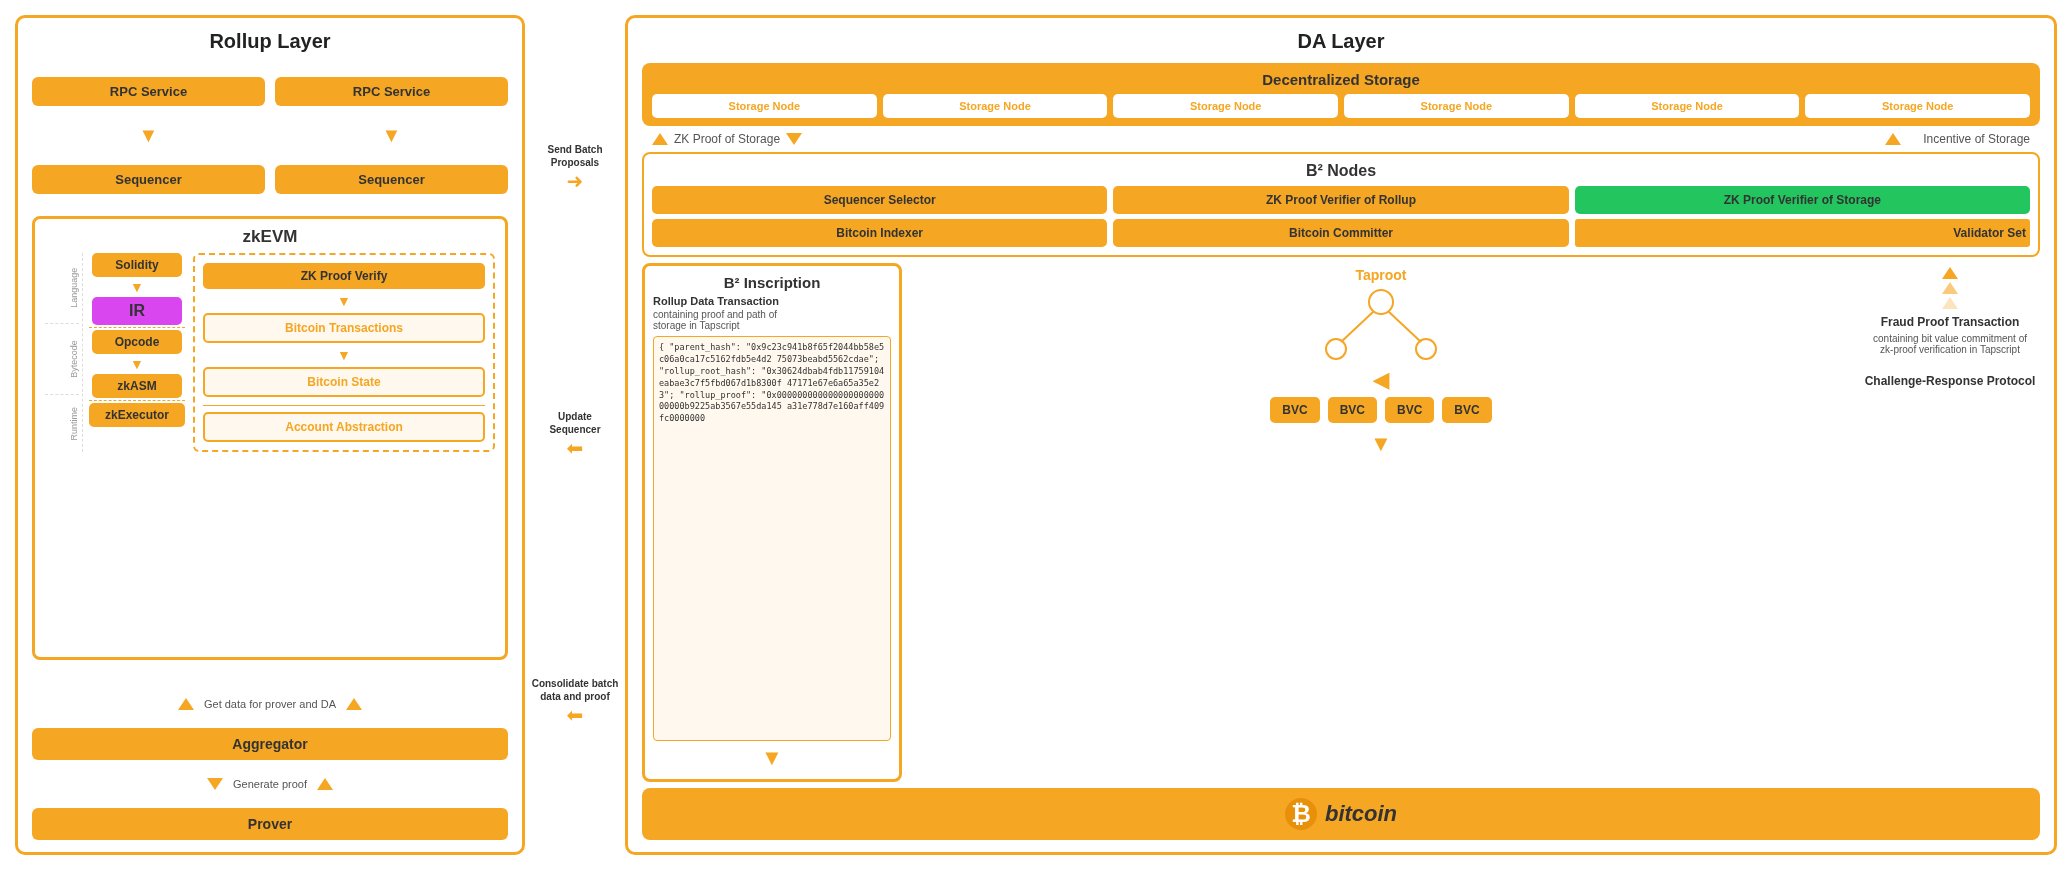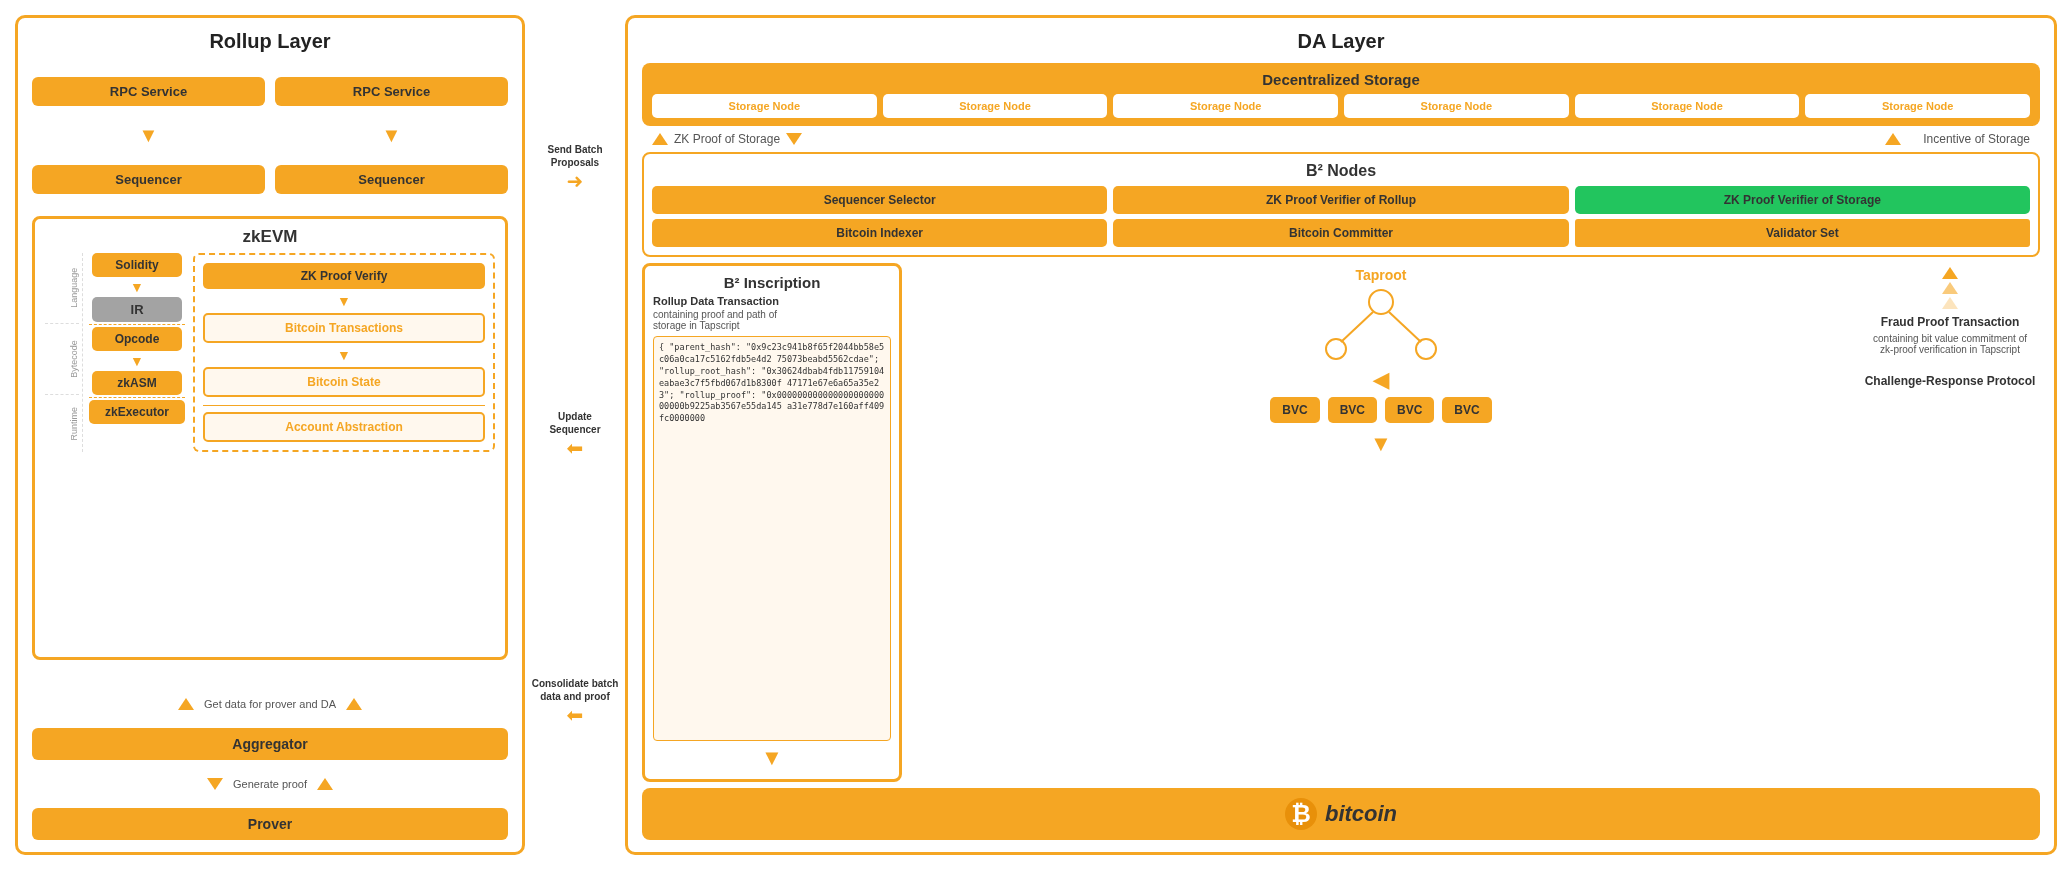--- a/index.html
+++ b/index.html
@@ -47,21 +47,21 @@
             <div style="writing-mode:vertical-lr; transform:rotate(180deg); flex:1; text-align:center; font-size:9px; padding:4px 0;">Language</div>
             <div style="border-top:1px dashed #ddd;"></div>
             <div style="writing-mode:vertical-lr; transform:rotate(180deg); flex:1; text-align:center; font-size:9px; padding:4px 0;">Bytecode</div>
             <div style="border-top:1px dashed #ddd;"></div>
             <div style="writing-mode:vertical-lr; transform:rotate(180deg); flex:0.8; text-align:center; font-size:9px; padding:4px 0;">Runtime</div>
           </div>
 
           <div style="display:flex; flex-direction:column; align-items:center; gap:2px; padding-left:6px;">
             <div style="background:#F5A623; border-radius:5px; padding:5px 16px; font-size:12px; font-weight:bold; color:#333; text-align:center; min-width:90px;">Solidity</div>
             <div style="color:#F5A623; font-size:14px;">▼</div>
-            <div style="background:#a3a3a3; border-radius:5px; padding:5px 16px; font-size:13px; font-weight:bold; color:#333; text-align:center; min-width:90px;">IR</div>
+            <div style="background:#d946ef; border-radius:5px; padding:5px 16px; font-size:16px; font-weight:bold; color:#333; text-align:center; min-width:90px;">IR</div>
             <div style="border-top:1px dashed #F5A623; width:100%;"></div>
             <div style="background:#F5A623; border-radius:5px; padding:5px 16px; font-size:12px; font-weight:bold; color:#333; text-align:center; min-width:90px;">Opcode</div>
             <div style="color:#F5A623; font-size:14px;">▼</div>
             <div style="background:#F5A623; border-radius:5px; padding:5px 16px; font-size:12px; font-weight:bold; color:#333; text-align:center; min-width:90px;">zkASM</div>
             <div style="border-top:1px dashed #F5A623; width:100%;"></div>
             <div style="background:#F5A623; border-radius:5px; padding:5px 16px; font-size:12px; font-weight:bold; color:#333; text-align:center; min-width:90px;">zkExecutor</div>
           </div>
         </div>
 
         <div style="flex:1; border:2px dashed #F5A623; border-radius:6px; padding:8px; display:flex; flex-direction:column; align-items:center; gap:4px;">
@@ -145,21 +145,21 @@
       <div style="text-align:center; font-size:16px; font-weight:bold; color:#333; margin-bottom:6px;">B² Nodes</div>
       <div style="display:flex; flex-direction:column; gap:5px;">
         <div style="display:flex; gap:6px;">
           <div style="flex:1; background:#F5A623; border-radius:5px; text-align:center; padding:7px 4px; font-size:12px; font-weight:bold; color:#333;">Sequencer Selector</div>
           <div style="flex:1; background:#F5A623; border-radius:5px; text-align:center; padding:7px 4px; font-size:12px; font-weight:bold; color:#333;">ZK Proof Verifier of Rollup</div>
           <div style="flex:1; background:#22c55e; border-radius:5px; text-align:center; padding:7px 4px; font-size:12px; font-weight:bold; color:#333;">ZK Proof Verifier of Storage</div>
         </div>
         <div style="display:flex; gap:6px;">
           <div style="flex:1; background:#F5A623; border-radius:5px; text-align:center; padding:7px 4px; font-size:12px; font-weight:bold; color:#333;">Bitcoin Indexer</div>
           <div style="flex:1; background:#F5A623; border-radius:5px; text-align:center; padding:7px 4px; font-size:12px; font-weight:bold; color:#333;">Bitcoin Committer</div>
-          <div style="flex:1; background:#F5A623; border-radius:3px; text-align:center; padding:7px 4px; font-size:12px; font-weight:bold; color:#333;">Validator Set</div>
+          <div style="flex:1; background:#F5A623; border-radius:3px; text-align:right; padding:7px 4px; font-size:12px; font-weight:bold; color:#333;">Validator Set</div>
         </div>
       </div>
     </div>
 
     <div style="display:flex; gap:8px; flex:1; min-height:0;">
 
       <div style="border:3px solid #F5A623; border-radius:8px; padding:8px; width:260px; flex-shrink:0; display:flex; flex-direction:column;">
         <div style="text-align:center; font-size:15px; font-weight:bold; color:#333; margin-bottom:4px;">B² Inscription</div>
         <div style="font-size:11px; font-weight:bold; color:#333; margin-bottom:2px;">Rollup Data Transaction</div>
         <div style="font-size:10px; color:#555; margin-bottom:5px;">containing proof and path of<br>storage in Tapscript</div>

